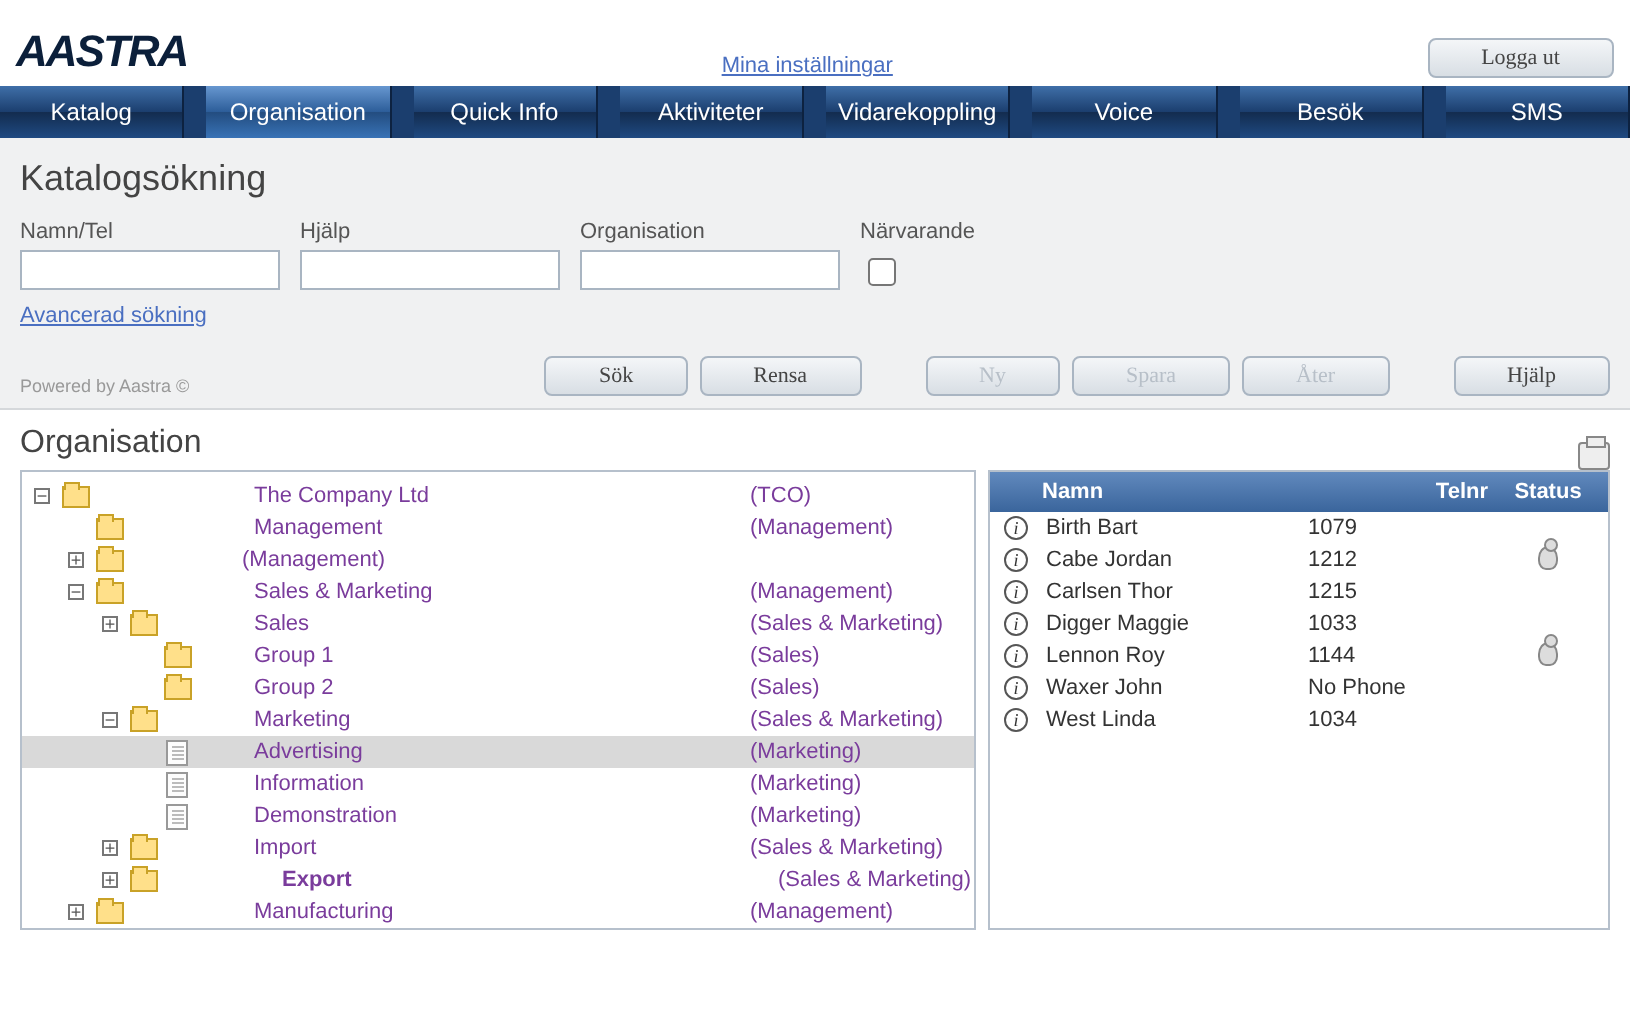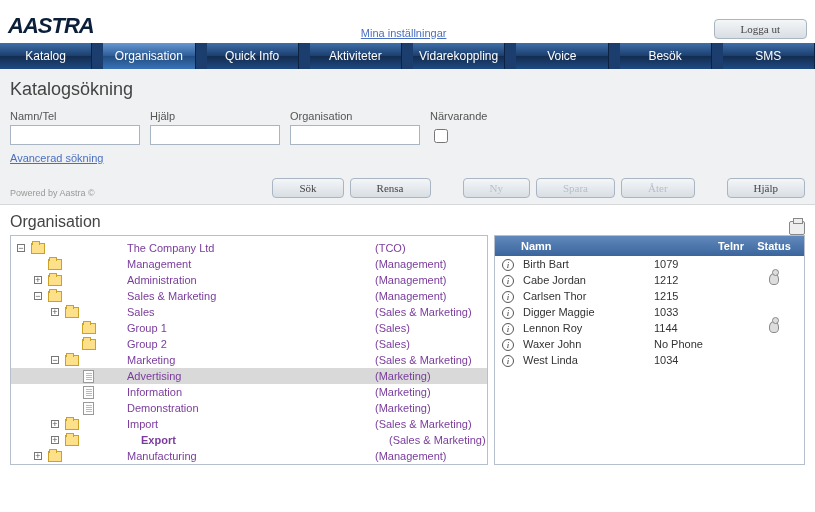--- a/index.html
+++ b/index.html
@@ -299,21 +299,20 @@
             <span class="tree-label" style="display: inline-block; width: 250px; margin-left: 4px;">Management</span>
             <span class="tree-parent">(Management)</span>
           </div>
           <div class="tree-row">
             <div class="row-left" style="width: 110px; flex-shrink: 0;">
               <span class="indent" style="width: 21px;"></span>
               <span class="tb">+</span>
               <span class="indent" style="width: 4px;"></span>
               <span class="folder-icon"></span>
             </div>
-            <span class="tree-label" style="display: inline-block; width: 250px; margin-left: 4px;">Administration</span>
             <span class="tree-parent">(Management)</span>
           </div>
           <div class="tree-row">
             <div class="row-left" style="width: 110px; flex-shrink: 0;">
               <span class="indent" style="width: 21px;"></span>
               <span class="tb">−</span>
               <span class="indent" style="width: 4px;"></span>
               <span class="folder-icon"></span>
             </div>
             <span class="tree-label" style="display: inline-block; width: 250px; margin-left: 4px;">Sales &amp; Marketing</span>

